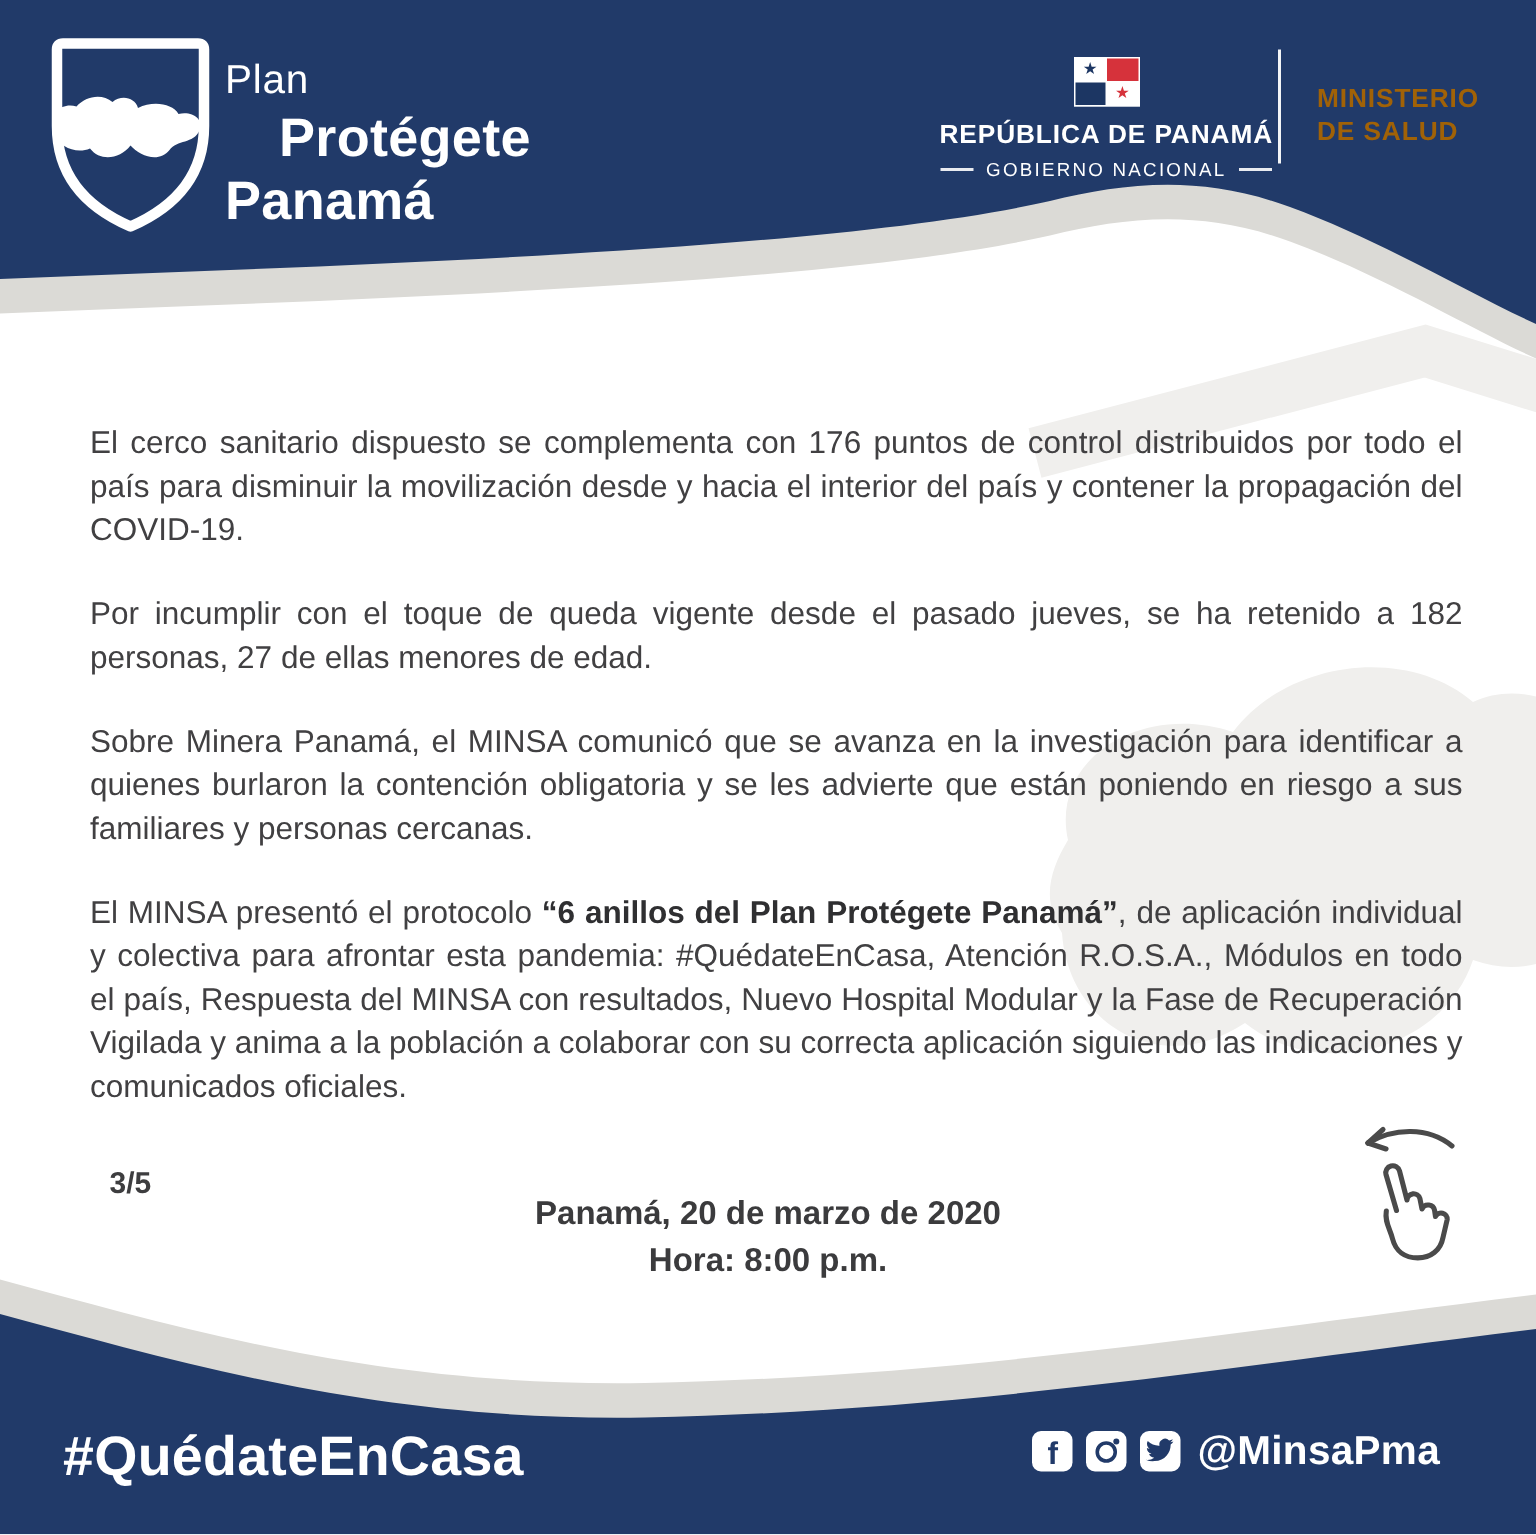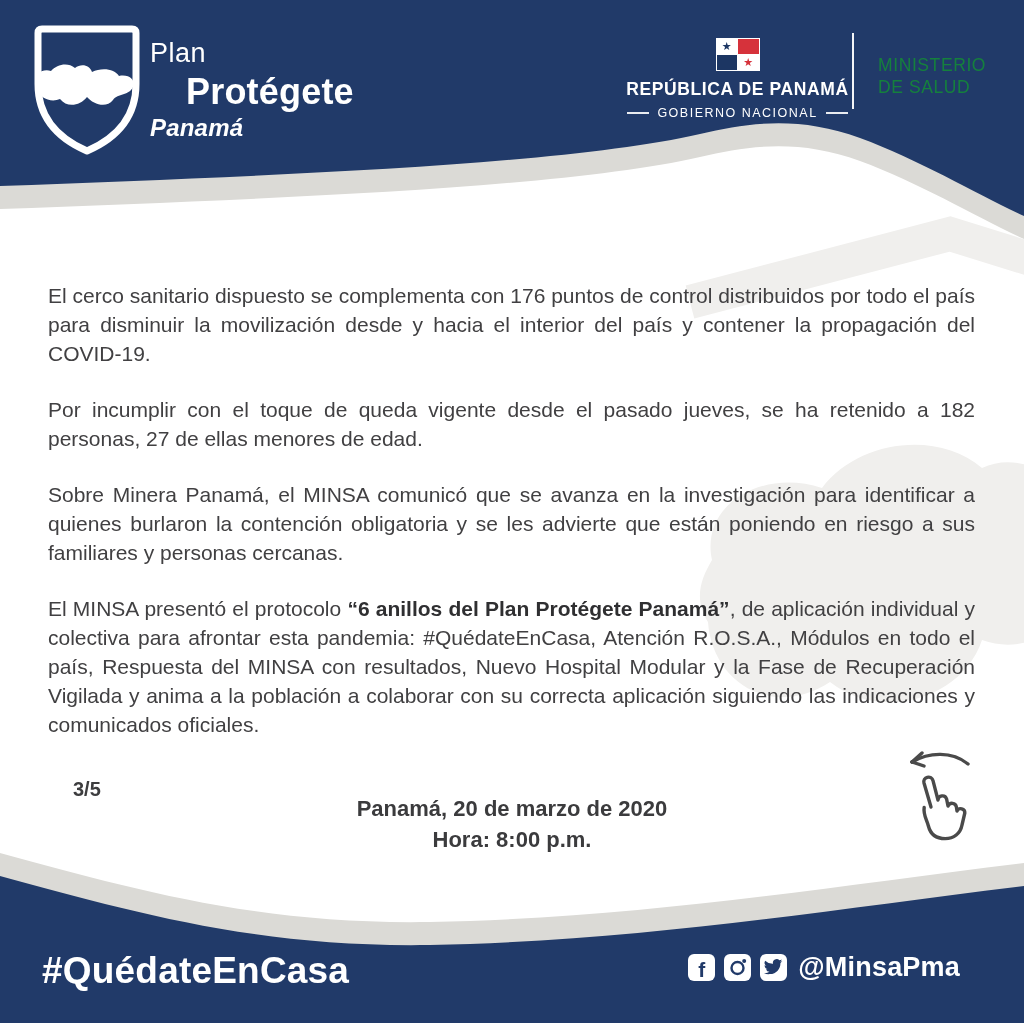--- a/index.html
+++ b/index.html
@@ -10,48 +10,48 @@
   }
   .abs{position:absolute;}
   svg{display:block;}
 
   
   .hdr-wave{left:0;top:0;pointer-events:none;}
   .logo-box{left:28px;top:22px;width:118px;height:134px;}
   .logo-text{left:150px;top:40px;color:#ffffff;line-height:1;}
   .logo-text .l1{font-size:27px;font-weight:400;letter-spacing:.5px;margin-bottom:7px;}
   .logo-text .l2{font-size:36px;font-weight:800;margin-bottom:6px;letter-spacing:.2px;margin-left:36px;}
-  .logo-text .l3{font-size:24px;font-weight:800;letter-spacing:.2px;font-style:italic;}
+  .logo-text .l3{font-size:36px;font-weight:800;letter-spacing:.2px;}
 
   .crest{left:615px;top:38px;width:245px;text-align:center;color:#fff;}
   .flag{width:42px;height:31px;margin:0 auto 8px auto;display:grid;
         grid-template-columns:1fr 1fr;grid-template-rows:1fr 1fr;
         border:1px solid rgba(255,255,255,.85);background:#fff;gap:1px;}
   .flag span{display:flex;align-items:center;justify-content:center;font-size:11px;line-height:1;}
   .fq-wb{background:#ffffff;color:#1C3663;}
   .fq-r {background:#D6323B;}
   .fq-b {background:#1C3663;}
   .fq-wr{background:#ffffff;color:#D6323B;}
   .rep-title{font-size:17.5px;font-weight:700;letter-spacing:.6px;white-space:nowrap;}
   .gob-row{display:flex;align-items:center;justify-content:center;gap:8px;margin-top:6px;}
   .gob-row .dash{width:22px;height:2px;background:#ffffff;opacity:.9;}
   .gob-title{font-size:12.5px;font-weight:400;letter-spacing:1.5px;white-space:nowrap;}
 
   .hdr-divider{left:852px;top:33px;width:2px;height:76px;background:#ffffff;opacity:.95;}
-  .ministry{left:878px;top:55px;color:#15803d;font-size:17.5px;font-weight:400;
+  .ministry{left:878px;top:55px;color:#a16207;font-size:17.5px;font-weight:700;
             letter-spacing:.6px;line-height:1.25;}
 
   
   .watermark{left:0;top:0;pointer-events:none;}
 
   
   .title{left:0;right:0;top:215px;text-align:center;font-size:33px;font-weight:700;
          color:#383838;letter-spacing:.3px;}
   .content{left:48px;right:49px;top:281px;}
-  .content p{margin:0 0 27px 0;font-size:21px;line-height:29px;color:#414042;
+  .content p{margin:0 0 27px 12px;font-size:21px;line-height:29px;color:#414042;
              text-align:justify;}
   .content b{font-weight:700;color:#2f2f31;}
 
   .page-ind{left:73px;top:778px;font-size:20px;font-weight:700;color:#3d3d3f;}
   .dateblock{left:0;right:0;top:793px;text-align:center;color:#3b3b3d;
              font-size:22px;font-weight:700;line-height:31px;}
 
   .swipe{left:898px;top:745px;width:82px;height:98px;}
 
   

